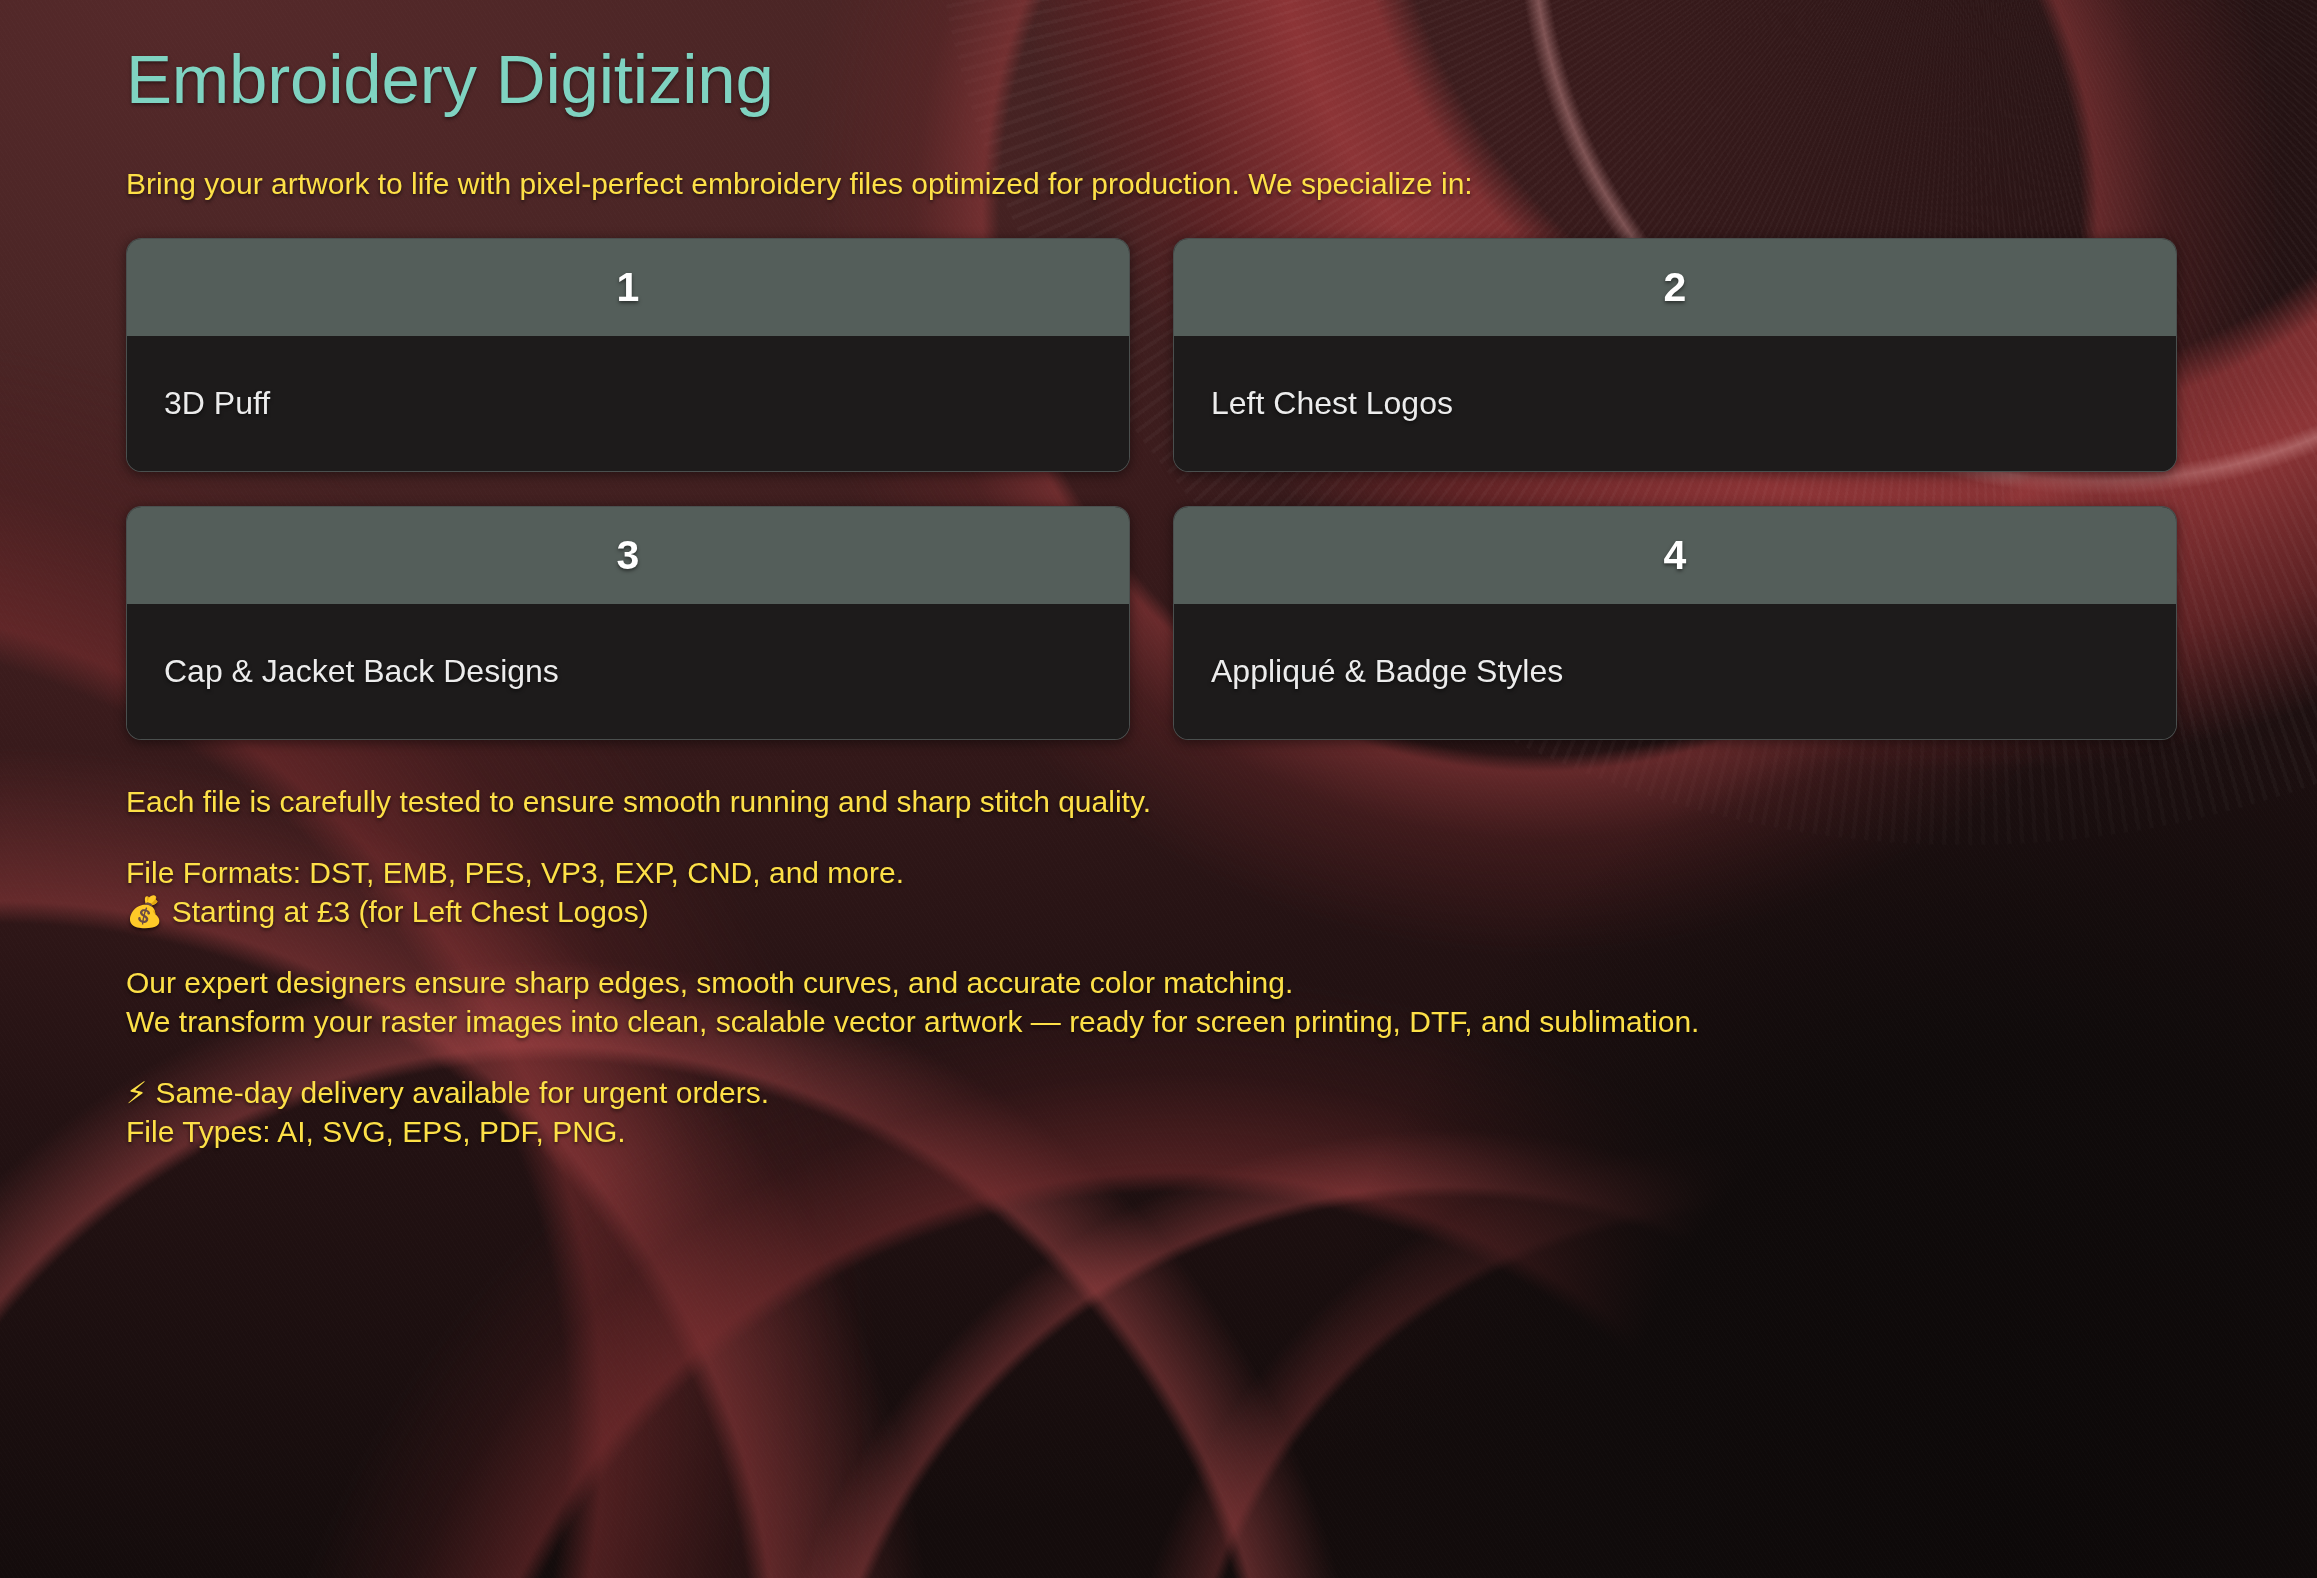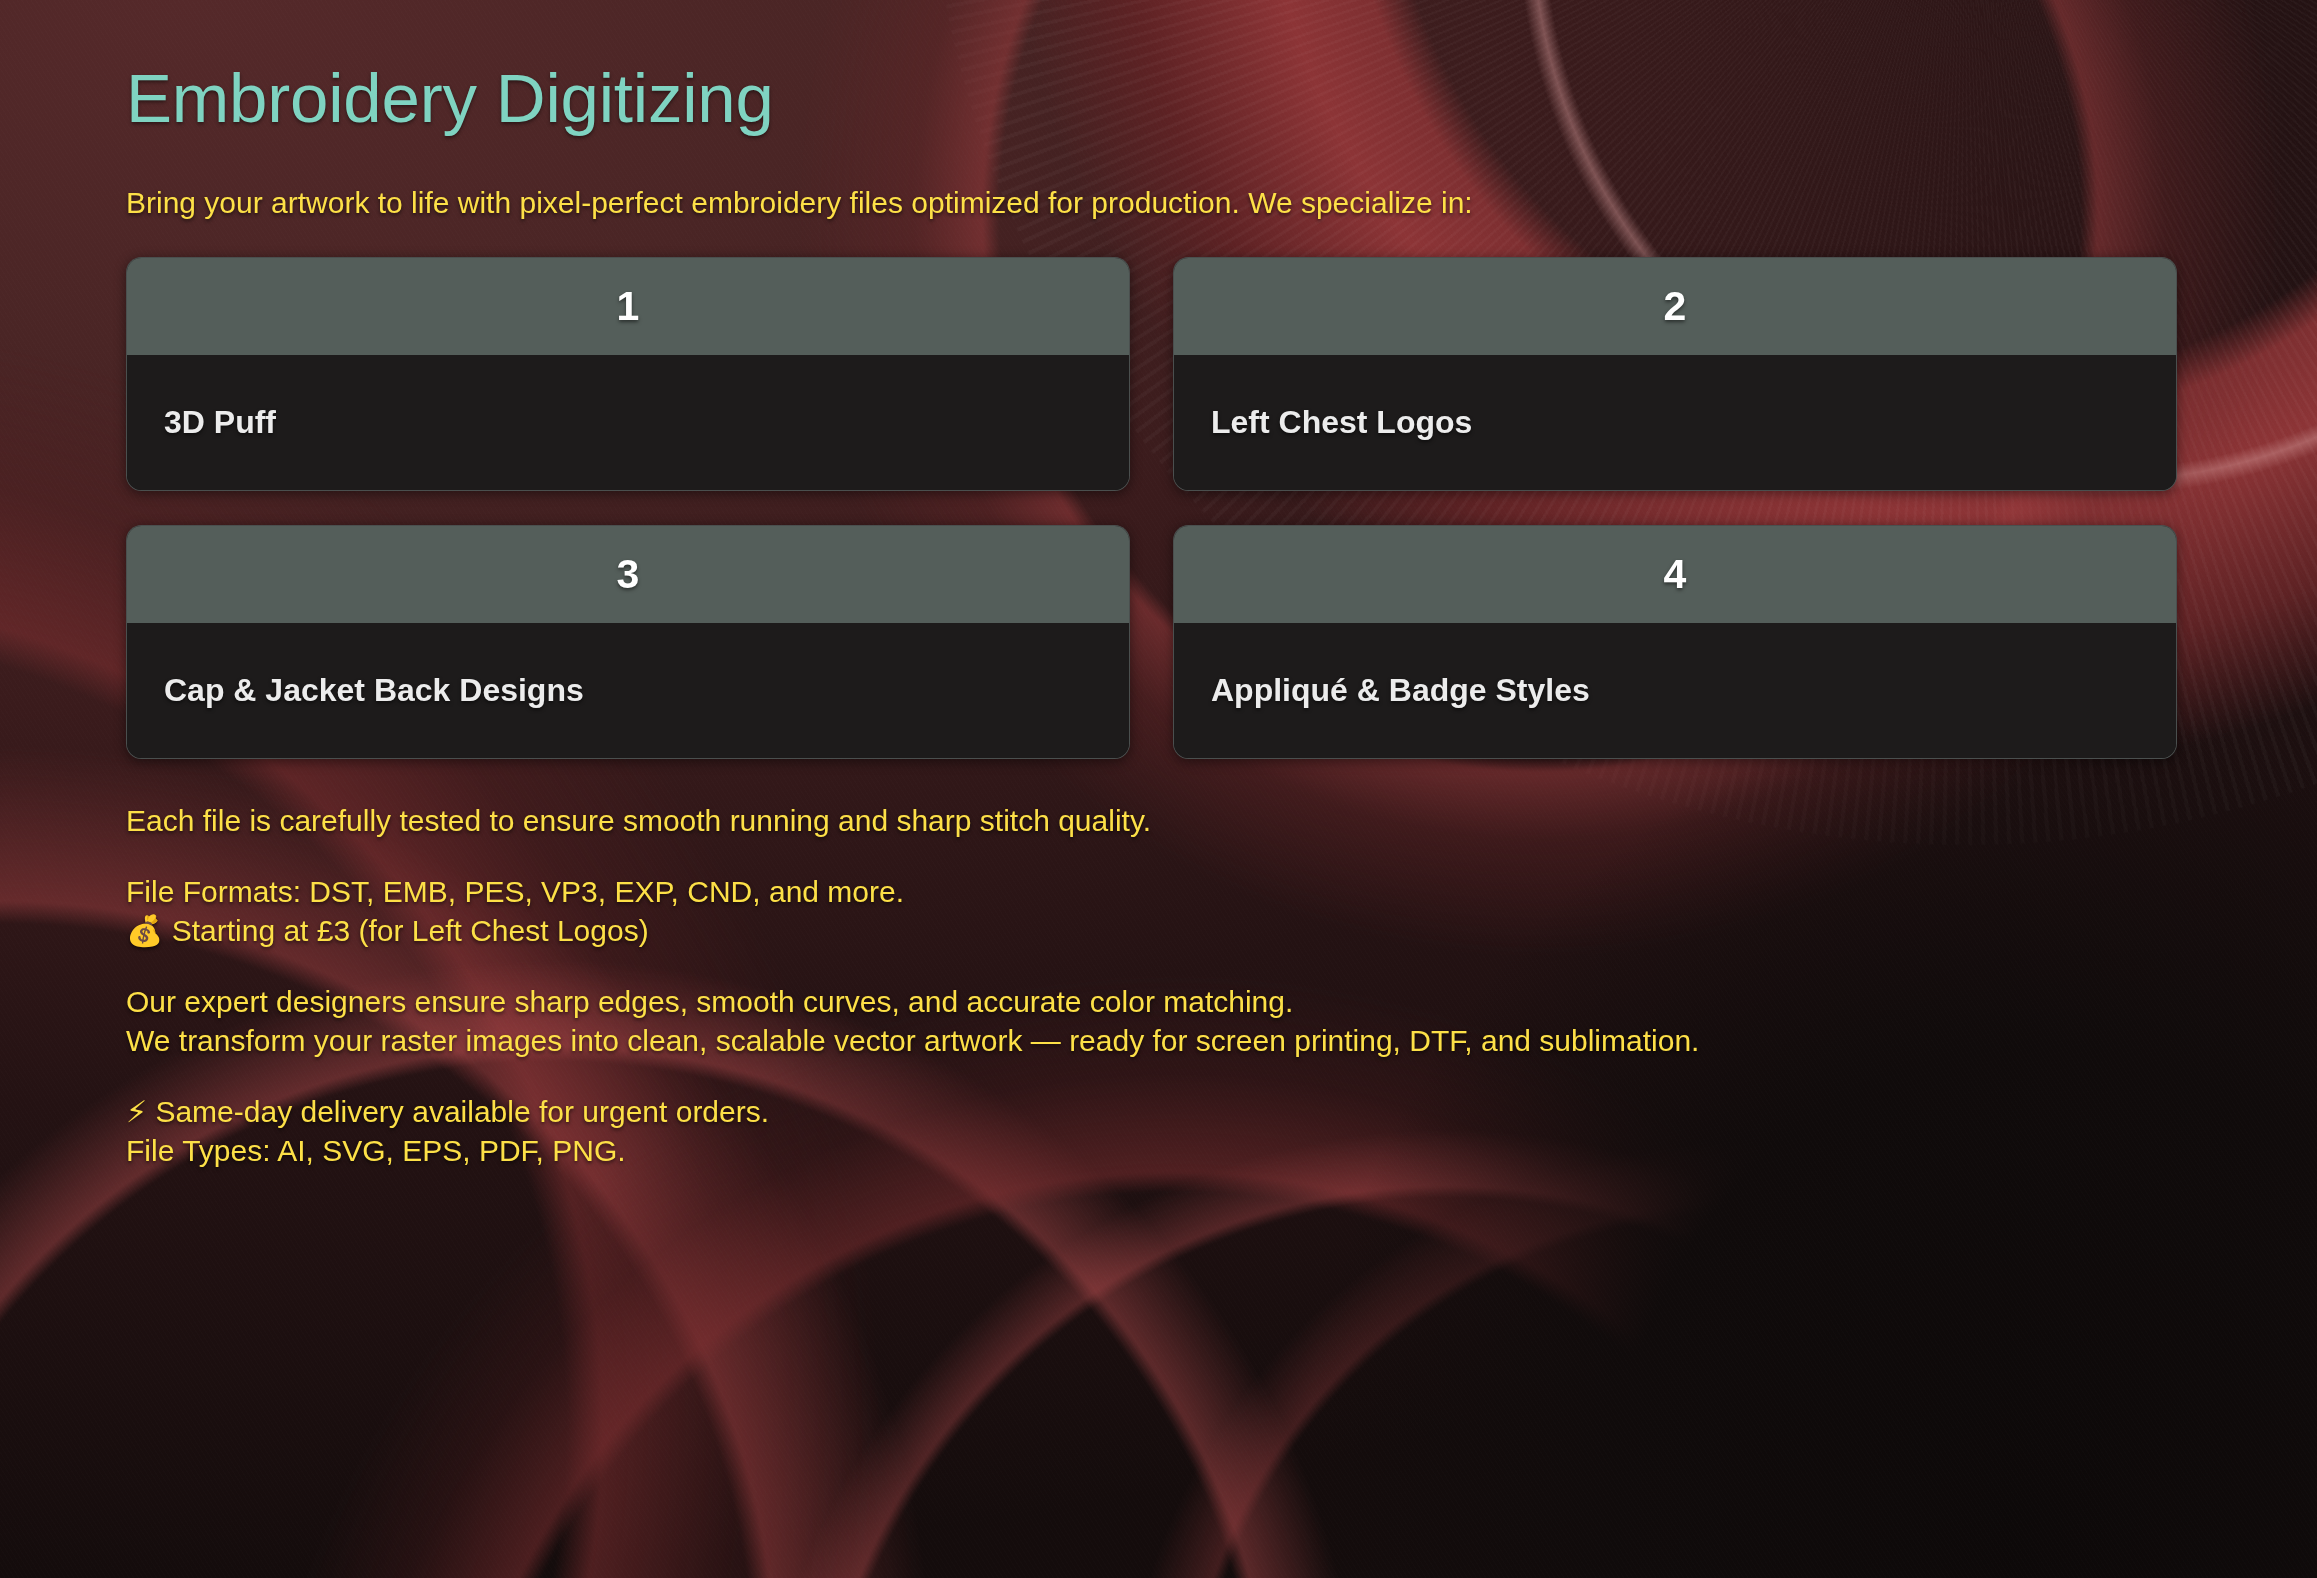--- a/index.html
+++ b/index.html
@@ -105,21 +105,21 @@
   }
   .grain{
     position:absolute; inset:0;
     background:repeating-linear-gradient(58deg, rgba(255,255,255,0.013) 0 1px, rgba(0,0,0,0) 1px 3.9px);
     opacity:.75;
   }
 
   
   #content{
     position:absolute; inset:0;
-    padding:64px 0 0 126px;
+    padding:45px 0 0 126px;
   }
 
   #page-title{
     color:#7fd3c1;
     font-size:69px;
     font-weight:400;
     letter-spacing:-0.2px;
     line-height:1;
     text-shadow:0 1.9px 3.9px rgba(0,0,0,.45);
     margin-bottom:50px;
@@ -168,21 +168,21 @@
   .card-body{
     background:#1d1b1b;
     height:135px;
     display:flex;
     align-items:center;
     padding-left:37px;
   }
   .card-label{
     color:#ececec;
     font-size:32px;
-    font-weight:700;
+    font-weight:400;
     text-shadow:0 1.9px 3.9px rgba(0,0,0,.55);
   }
 
   .para{ margin-bottom:32px; }
   .para:last-child{ margin-bottom:0; }
   .para .ln{ display:block; }
   .emoji{ font-family:"DejaVu Sans", sans-serif; }
 </style>
 </head>
 <body>

